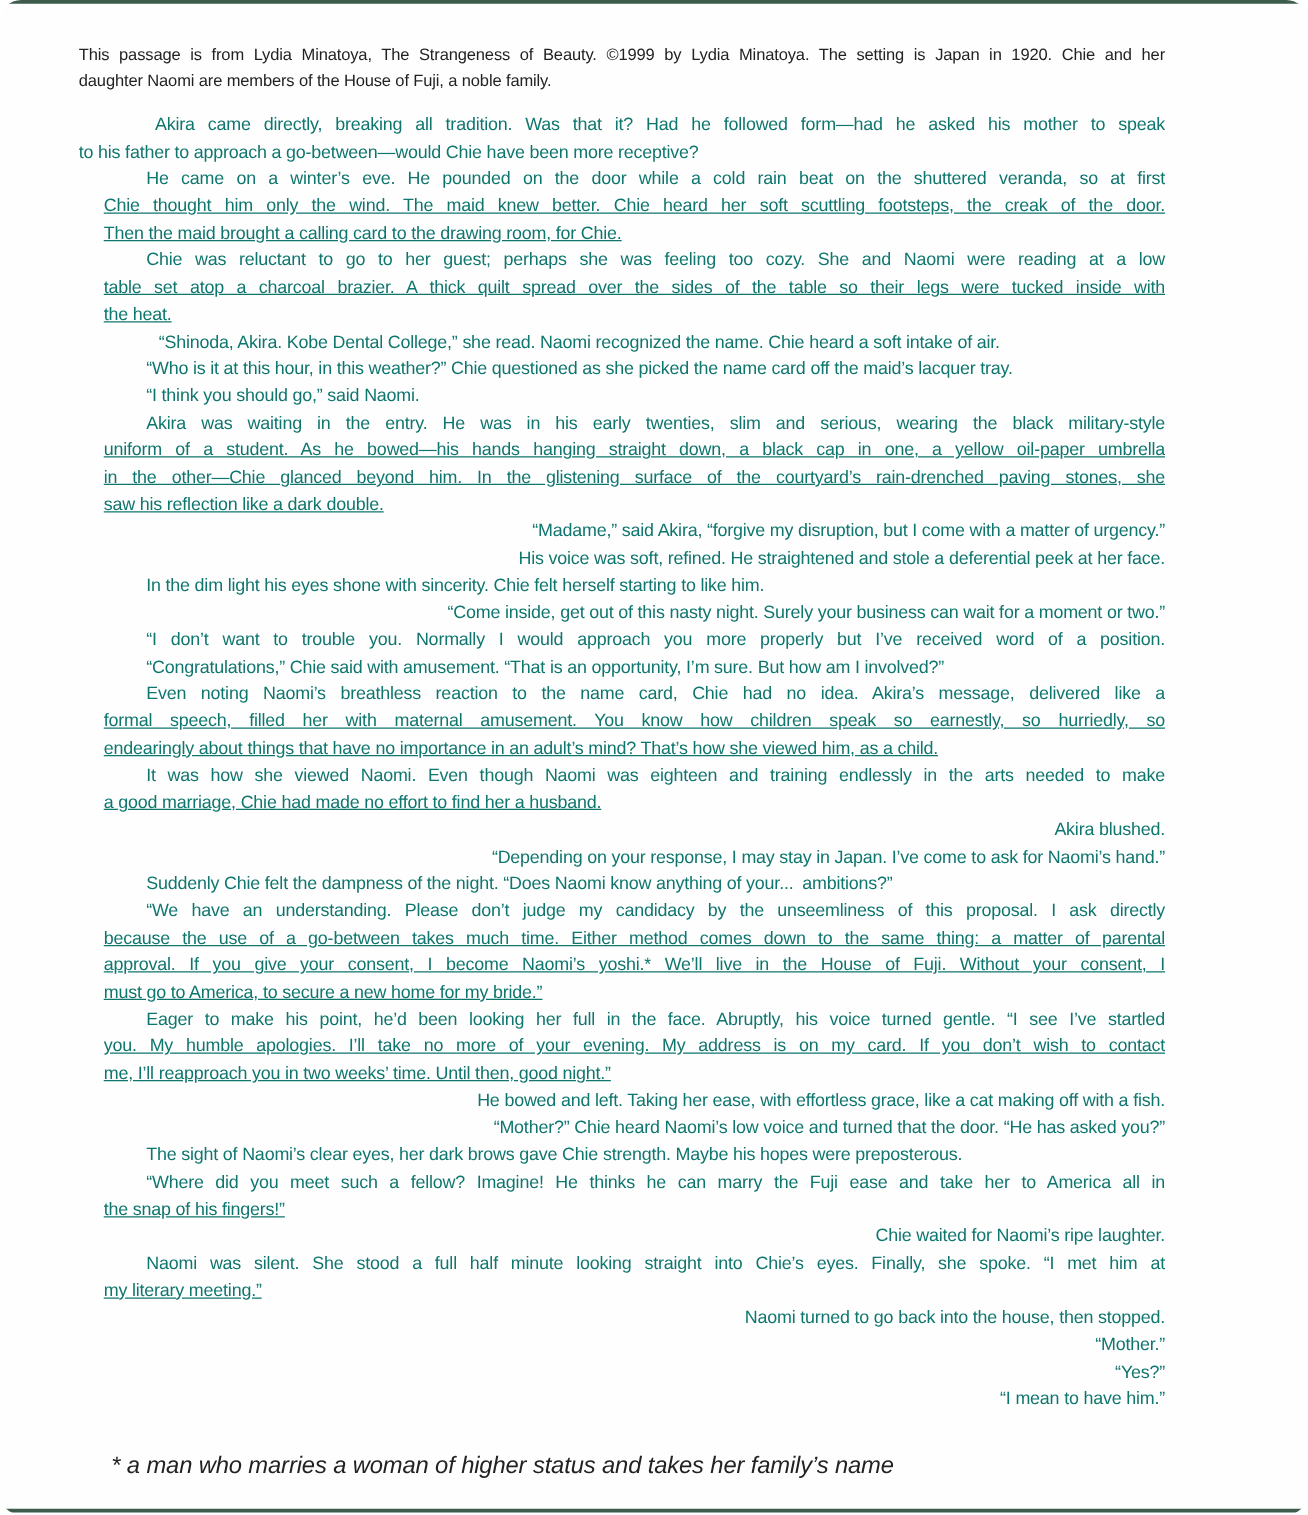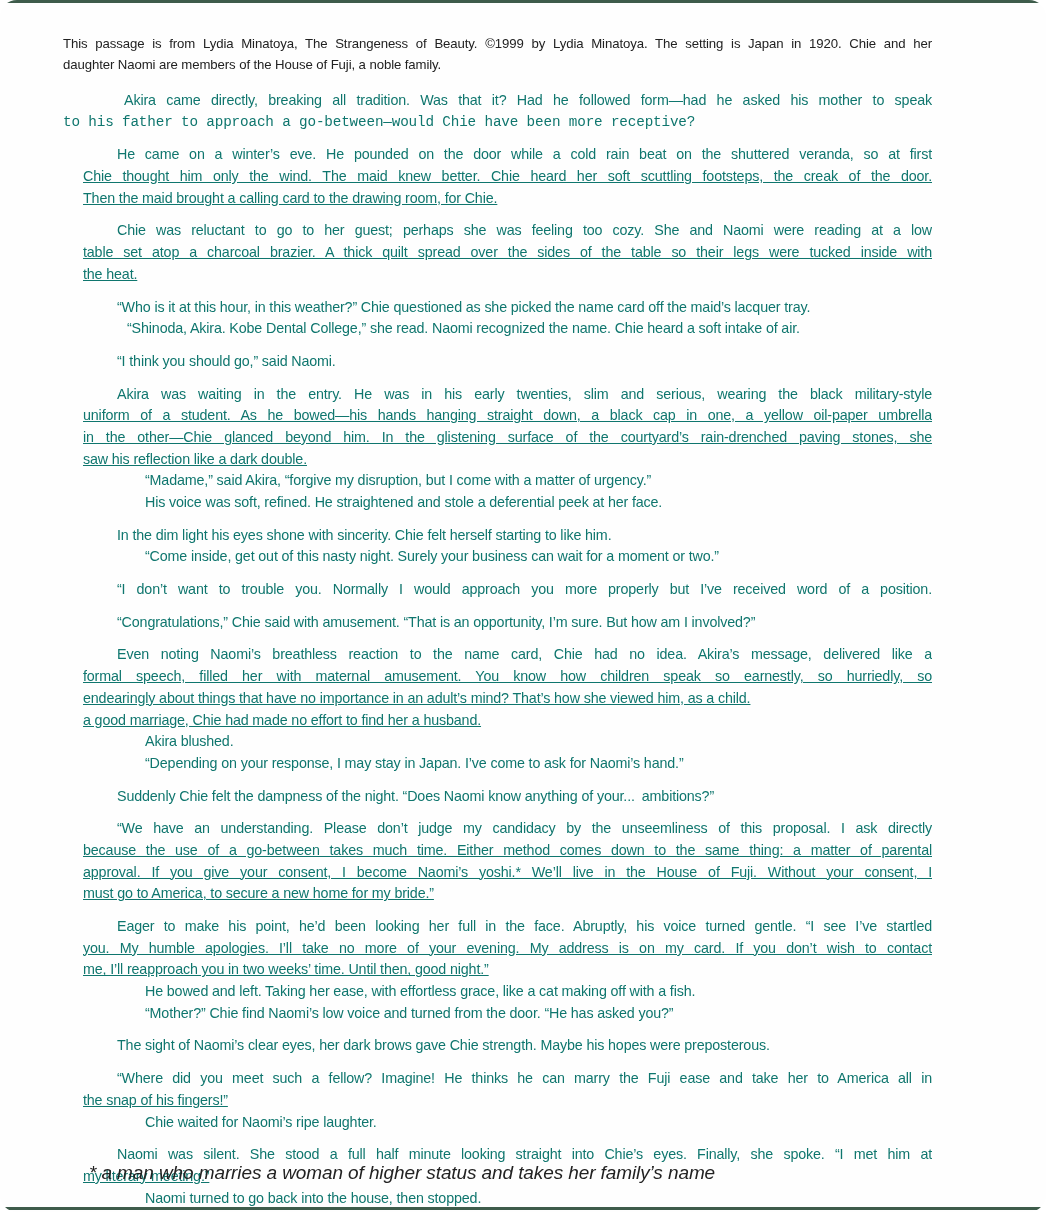--- a/index.html
+++ b/index.html
@@ -7,25 +7,25 @@
   .page{position:absolute;inset:0;background:#fefefe;overflow:hidden;border-radius:17px;}
   .top-rule{position:absolute;top:0;left:0;width:1046px;height:3px;background:#3e5c4b;}
   .bottom-rule{position:absolute;top:1207px;left:0;width:1046px;height:3px;background:#3e5c4b;}
   .intro{position:absolute;left:63px;top:33px;width:869px;font-size:13.2px;line-height:21px;letter-spacing:-0.1px;color:#222;}
   .intro .il{height:21px;overflow:hidden;}
   .intro .il.j{text-align:justify;text-align-last:justify;}
   .pbody{position:absolute;left:63px;top:90px;width:869px;font-size:14.3px;line-height:21.7px;letter-spacing:-0.15px;color:#0f766e;}
   .bl{position:relative;height:21.7px;overflow:hidden;}
   .bl.j{text-align:justify;text-align-last:justify;}
   .i-p1{padding-left:61px;}
-  .i-m0{padding-left:0;font-family:Liberation Mono, monospace;}
+  .i-m0{padding-left:0;}
   .i-c{padding-left:20px;text-decoration:underline;}
-  .i-a{padding-left:54px;margin-top:11px;}
+  .i-a{padding-left:54px;}
   .i-s{padding-left:64px;}
-  .i-b{padding-left:82px;}
+  .i-b{padding-left:82px;text-align:right;}
   .footnote{position:absolute;left:89px;top:1162px;width:840px;font-size:19px;font-style:italic;color:#222;letter-spacing:-0.1px;}
 </style>
 </head>
 <body>
 
 <div class="page">
   <div class="top-rule"></div>
 
   <div class="intro">
     <div class="il j">This passage is from Lydia Minatoya, The Strangeness of Beauty. ©1999 by Lydia Minatoya. The setting is Japan in 1920. Chie and her</div>
@@ -34,49 +34,50 @@
 
   <div class="pbody" id="passage-body">
       <div class="bl i-p1 j"><span class="txt">Akira came directly, breaking all tradition. Was that it? Had he followed form—had he asked his mother to speak</span></div>
       <div class="bl i-m0"><span class="txt">to his father to approach a go-between—would Chie have been more receptive?</span></div>
       <div class="bl i-a j"><span class="txt">He came on a winter’s eve. He pounded on the door while a cold rain beat on the shuttered veranda, so at first</span></div>
       <div class="bl i-c j"><span class="txt">Chie thought him only the wind. The maid knew better. Chie heard her soft scuttling footsteps, the creak of the door.</span></div>
       <div class="bl i-c"><span class="txt">Then the maid brought a calling card to the drawing room, for Chie.</span></div>
       <div class="bl i-a j"><span class="txt">Chie was reluctant to go to her guest; perhaps she was feeling too cozy. She and Naomi were reading at a low</span></div>
       <div class="bl i-c j"><span class="txt">table set atop a charcoal brazier. A thick quilt spread over the sides of the table so their legs were tucked inside with</span></div>
       <div class="bl i-c"><span class="txt">the heat.</span></div>
+      <div class="bl i-s"><span class="txt">“Shinoda, Akira. Kobe Dental College,” she read. Naomi recognized the name. Chie heard a soft intake of air.</span></div>
       <div class="bl i-a"><span class="txt">“Who is it at this hour, in this weather?” Chie questioned as she picked the name card off the maid’s lacquer tray.</span></div>
-      <div class="bl i-s"><span class="txt">“Shinoda, Akira. Kobe Dental College,” she read. Naomi recognized the name. Chie heard a soft intake of air.</span></div>
       <div class="bl i-a"><span class="txt">“I think you should go,” said Naomi.</span></div>
       <div class="bl i-a j"><span class="txt">Akira was waiting in the entry. He was in his early twenties, slim and serious, wearing the black military-style</span></div>
       <div class="bl i-c j"><span class="txt">uniform of a student. As he bowed—his hands hanging straight down, a black cap in one, a yellow oil-paper umbrella</span></div>
       <div class="bl i-c j"><span class="txt">in the other—Chie glanced beyond him. In the glistening surface of the courtyard’s rain-drenched paving stones, she</span></div>
       <div class="bl i-c"><span class="txt">saw his reflection like a dark double.</span></div>
       <div class="bl i-b"><span class="txt">“Madame,” said Akira, “forgive my disruption, but I come with a matter of urgency.”</span></div>
       <div class="bl i-b"><span class="txt">His voice was soft, refined. He straightened and stole a deferential peek at her face.</span></div>
       <div class="bl i-a"><span class="txt">In the dim light his eyes shone with sincerity. Chie felt herself starting to like him.</span></div>
       <div class="bl i-b"><span class="txt">“Come inside, get out of this nasty night. Surely your business can wait for a moment or two.”</span></div>
       <div class="bl i-a j"><span class="txt">“I don’t want to trouble you. Normally I would approach you more properly but I’ve received word of a position.</span></div>
       <div class="bl i-a"><span class="txt">“Congratulations,” Chie said with amusement. “That is an opportunity, I’m sure. But how am I involved?”</span></div>
       <div class="bl i-a j"><span class="txt">Even noting Naomi’s breathless reaction to the name card, Chie had no idea. Akira’s message, delivered like a</span></div>
       <div class="bl i-c j"><span class="txt">formal speech, filled her with maternal amusement. You know how children speak so earnestly, so hurriedly, so</span></div>
       <div class="bl i-c"><span class="txt">endearingly about things that have no importance in an adult’s mind? That’s how she viewed him, as a child.</span></div>
+      <div class="bl i-a j"><span class="txt">It was how she viewed Naomi. Even though Naomi was eighteen and training endlessly in the arts needed to make</span></div>
       <div class="bl i-c"><span class="txt">a good marriage, Chie had made no effort to find her a husband.</span></div>
       <div class="bl i-b"><span class="txt">Akira blushed.</span></div>
       <div class="bl i-b"><span class="txt">“Depending on your response, I may stay in Japan. I’ve come to ask for Naomi’s hand.”</span></div>
       <div class="bl i-a"><span class="txt">Suddenly Chie felt the dampness of the night. “Does Naomi know anything of your... ambitions?”</span></div>
       <div class="bl i-a j"><span class="txt">“We have an understanding. Please don’t judge my candidacy by the unseemliness of this proposal. I ask directly</span></div>
       <div class="bl i-c j"><span class="txt">because the use of a go-between takes much time. Either method comes down to the same thing: a matter of parental</span></div>
       <div class="bl i-c j"><span class="txt">approval. If you give your consent, I become Naomi’s yoshi.* We’ll live in the House of Fuji. Without your consent, I</span></div>
       <div class="bl i-c"><span class="txt">must go to America, to secure a new home for my bride.”</span></div>
       <div class="bl i-a j"><span class="txt">Eager to make his point, he’d been looking her full in the face. Abruptly, his voice turned gentle. “I see I’ve startled</span></div>
       <div class="bl i-c j"><span class="txt">you. My humble apologies. I’ll take no more of your evening. My address is on my card. If you don’t wish to contact</span></div>
       <div class="bl i-c"><span class="txt">me, I’ll reapproach you in two weeks’ time. Until then, good night.”</span></div>
       <div class="bl i-b"><span class="txt">He bowed and left. Taking her ease, with effortless grace, like a cat making off with a fish.</span></div>
-      <div class="bl i-b"><span class="txt">“Mother?” Chie find Naomi’s low voice and turned from the door. “He has asked you?”</span></div>
+      <div class="bl i-b"><span class="txt">“Mother?” Chie heard Naomi’s low voice and turned that the door. “He has asked you?”</span></div>
       <div class="bl i-a"><span class="txt">The sight of Naomi’s clear eyes, her dark brows gave Chie strength. Maybe his hopes were preposterous.</span></div>
       <div class="bl i-a j"><span class="txt">“Where did you meet such a fellow? Imagine! He thinks he can marry the Fuji ease and take her to America all in</span></div>
       <div class="bl i-c"><span class="txt">the snap of his fingers!”</span></div>
       <div class="bl i-b"><span class="txt">Chie waited for Naomi’s ripe laughter.</span></div>
       <div class="bl i-a j"><span class="txt">Naomi was silent. She stood a full half minute looking straight into Chie’s eyes. Finally, she spoke. “I met him at</span></div>
       <div class="bl i-c"><span class="txt">my literary meeting.”</span></div>
       <div class="bl i-b"><span class="txt">Naomi turned to go back into the house, then stopped.</span></div>
       <div class="bl i-b"><span class="txt">“Mother.”</span></div>
       <div class="bl i-b"><span class="txt">“Yes?”</span></div>
       <div class="bl i-b"><span class="txt">“I mean to have him.”</span></div>

